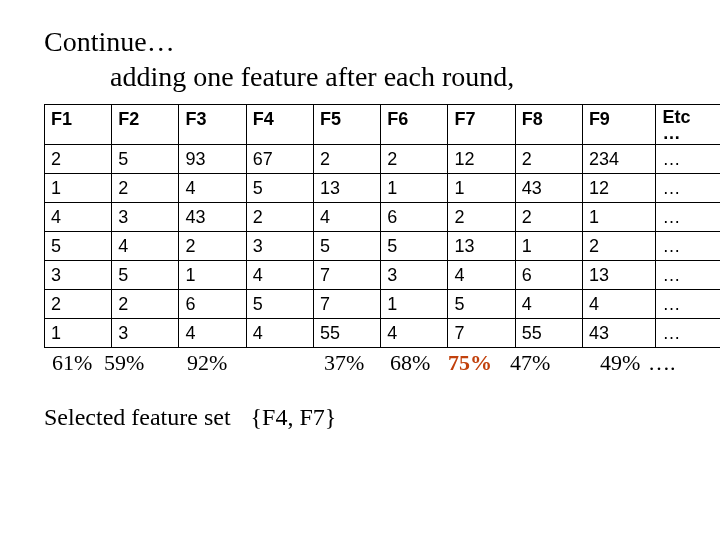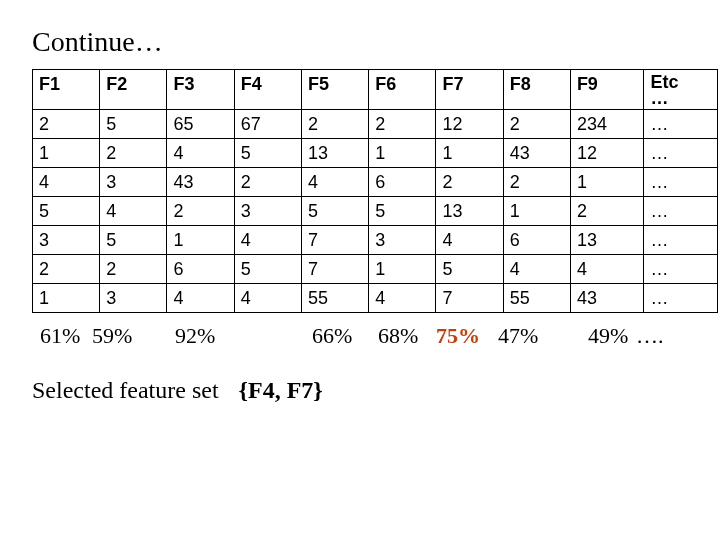--- a/index.html
+++ b/index.html
@@ -5,21 +5,21 @@
   html, body {
     margin: 0;
     padding: 0;
     width: 720px;
     height: 540px;
     background: #fff;
     font-family: "Times New Roman", Times, serif;
     color: #000;
   }
   .slide {
-    padding: 24px 28px 0 32px;
+    padding: 24px 28px 0 44px;
     box-sizing: border-box;
   }
   .title-line {
     font-size: 28px;
     line-height: 1.25;
   }
   .indent {
     padding-left: 66px;
   }
   table.feat {
@@ -41,44 +41,45 @@
   }
   table.feat td {
     font-family: Arial, Helvetica, sans-serif;
     font-size: 18px;
   }
   .etc-cell {
     line-height: 0.9;
   }
   .acc-row {
     font-size: 22px;
-    margin-top: 10px;
+    margin-top: 2px;
     width: 662px;
     position: relative;
     height: 28px;
   }
   .acc-row span {
     position: absolute;
     white-space: nowrap;
   }
   .red { color: #c2410c; font-weight: bold; }
   .selected-line {
     margin-top: 26px;
     font-size: 24px;
   }
   .selected-line .set {
-    font-weight: bold;
+    font-weight: normal;
     padding-left: 14px;
   }
 </style>
 </head>
 <body>
 
 <div class="slide">
   <div class="title-line">Continue…</div>
+  <div class="title-line indent">adding one feature after each round,</div>
 
   <table class="feat">
     <colgroup>
       <col style="width:64px">
         <col style="width:64px">
         <col style="width:64px">
       <col style="width:64px">
         <col style="width:64px">
         <col style="width:64px">
       <col style="width:64px">
@@ -100,21 +101,21 @@
         <th class="etc-cell">
           <span>Etc</span><br>
           <span>…</span>
         </th>
       </tr>
     </thead>
     <tbody id="tbody">
         <tr>
           <td>2</td>
           <td>5</td>
-          <td>65</td>
+          <td>93</td>
           <td>67</td>
           <td>2</td>
           <td>2</td>
           <td>12</td>
           <td>2</td>
           <td>234</td>
           <td>…</td>
         </tr>
         <tr>
           <td>1</td>
@@ -188,21 +189,21 @@
           <td>43</td>
           <td>…</td>
         </tr>
       </tbody>
   </table>
 
   <div class="acc-row">
     <span style="left:8px">61%</span>
     <span style="left:60px">59%</span>
     <span style="left:143px">92%</span>
-    <span style="left:280px">66%</span>
+    <span style="left:280px">37%</span>
     <span style="left:346px">68%</span>
     <span class="red" style="left:404px">75%</span>
     <span style="left:466px">47%</span>
     <span style="left:556px">49%</span>
     <span style="left:604px">….</span>
   </div>
 
   <div class="selected-line">
     <span>Selected feature set</span>
     <span class="set">{F4, F7}</span>

